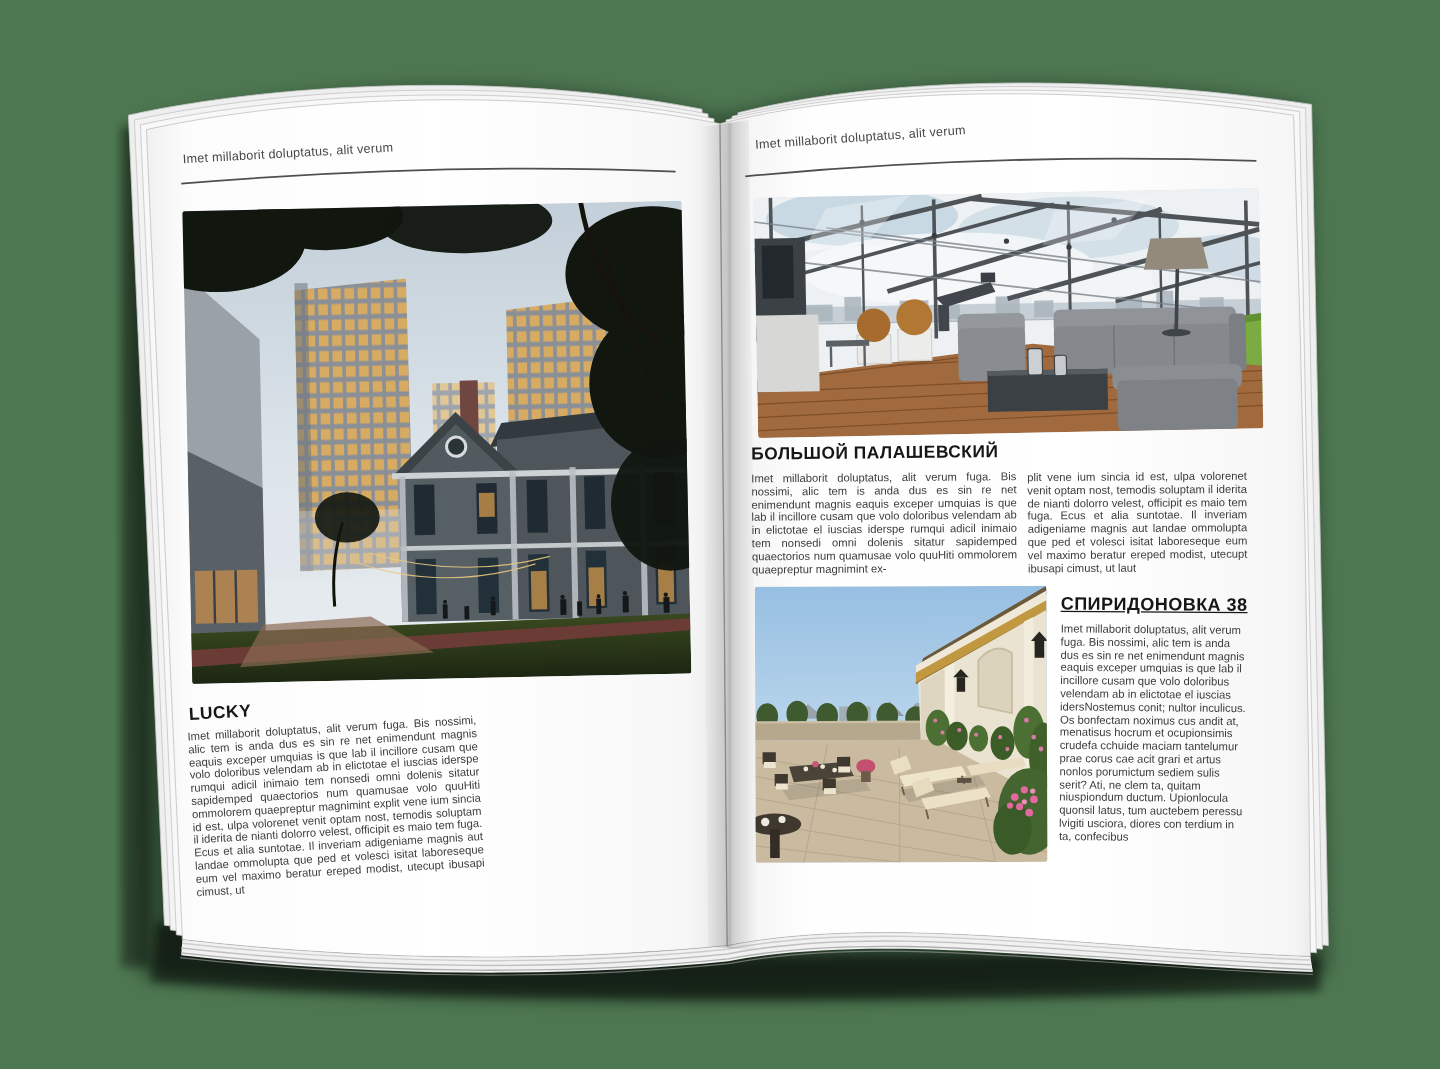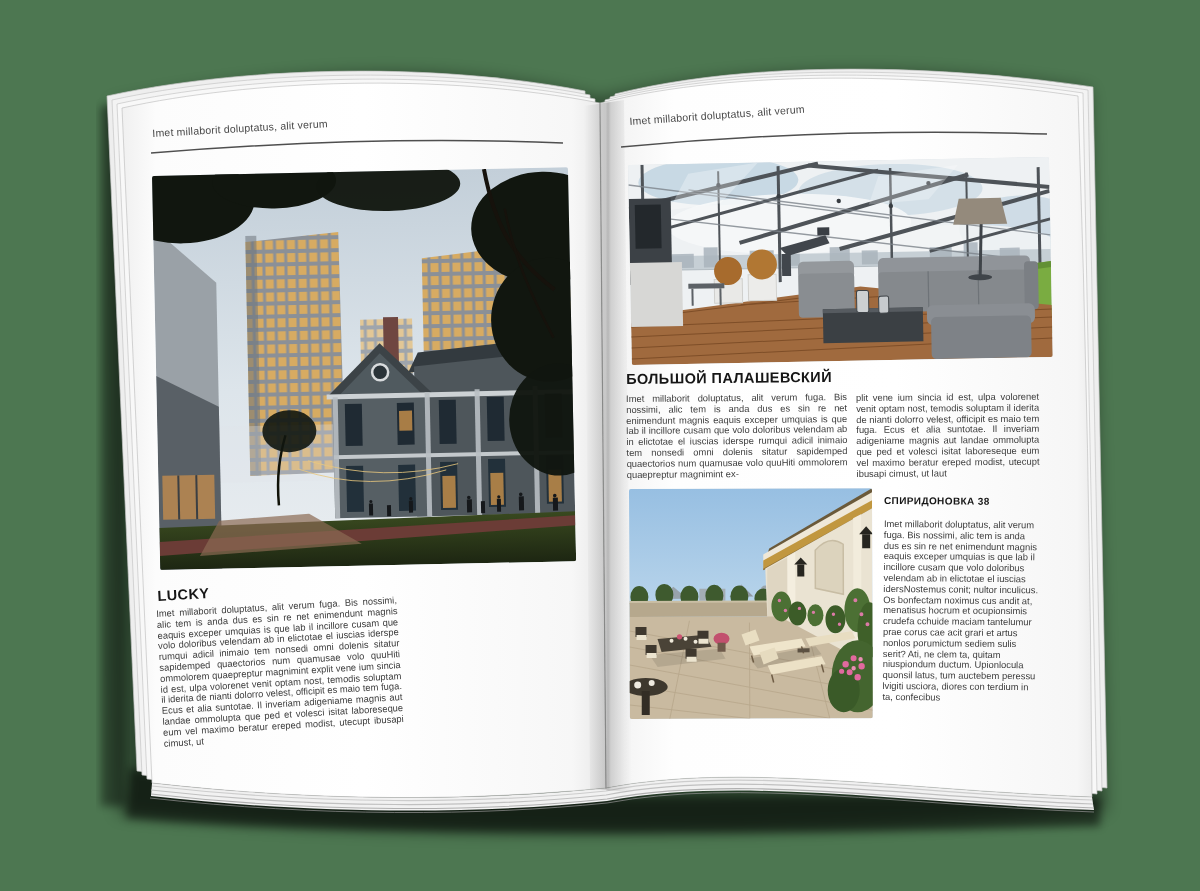--- a/index.html
+++ b/index.html
@@ -448,17 +448,17 @@
         <ellipse cx="16" cy="198" rx="22" ry="9" fill="#3e382e"></ellipse>
         <circle cx="8" cy="196" r="3.5" fill="#eeeae0"></circle>
           <circle cx="22" cy="194" r="3" fill="#eeeae0"></circle>
         <rect x="12" y="202" width="8" height="24" fill="#332d25"></rect>
         <ellipse cx="92" cy="150" rx="8" ry="6" fill="#c2506e"></ellipse>
         <rect x="88" y="154" width="8" height="9" fill="#6e5a4a"></rect>
       </g>
     </svg>
   </div>
 
-  <div class="abs h-big" style="left:884px;top:495px;font-size:10px;transform:rotate(0.4deg);">СПИРИДОНОВКА 38</div>
+  <div class="abs h-big" style="left:884px;top:495px;font-size:15px;transform:rotate(0.4deg);text-decoration:underline;">СПИРИДОНОВКА 38</div>
 
   <div class="abs body-txt body-left" style="left:884px;top:519px;width:157px;transform:rotate(0.5deg);">Imet millaborit doluptatus, alit verum fuga. Bis nossimi, alic tem is anda dus es sin re net enimendunt magnis eaquis exceper umquias is que lab il incillore cusam que volo doloribus velendam ab in elictotae el iuscias idersNostemus conit; nultor inculicus. Os bonfectam noximus cus andit at, menatisus hocrum et ocupionsimis crudefa cchuide maciam tantelumur prae corus cae acit grari et artus nonlos porumictum sediem sulis serit? Ati, ne clem ta, quitam niuspiondum ductum. Upionlocula quonsil latus, tum auctebem peressu lvigiti usciora, diores con terdium in ta, confecibus</div>
 
 </div>
 
 </body></html>

